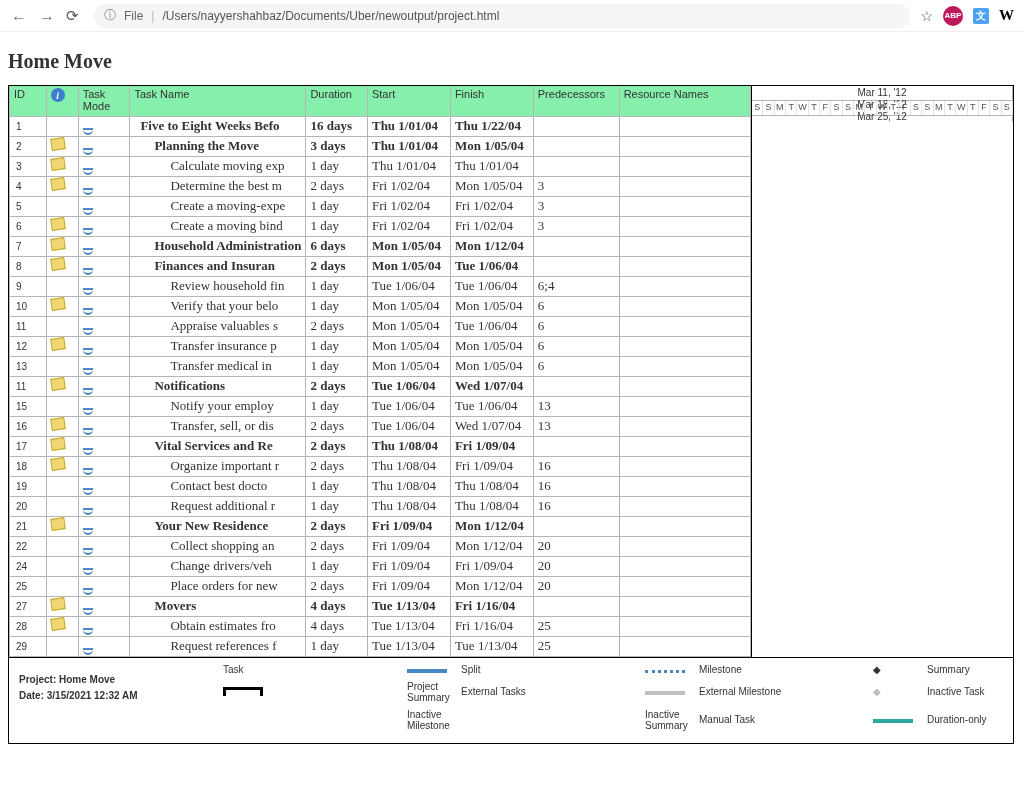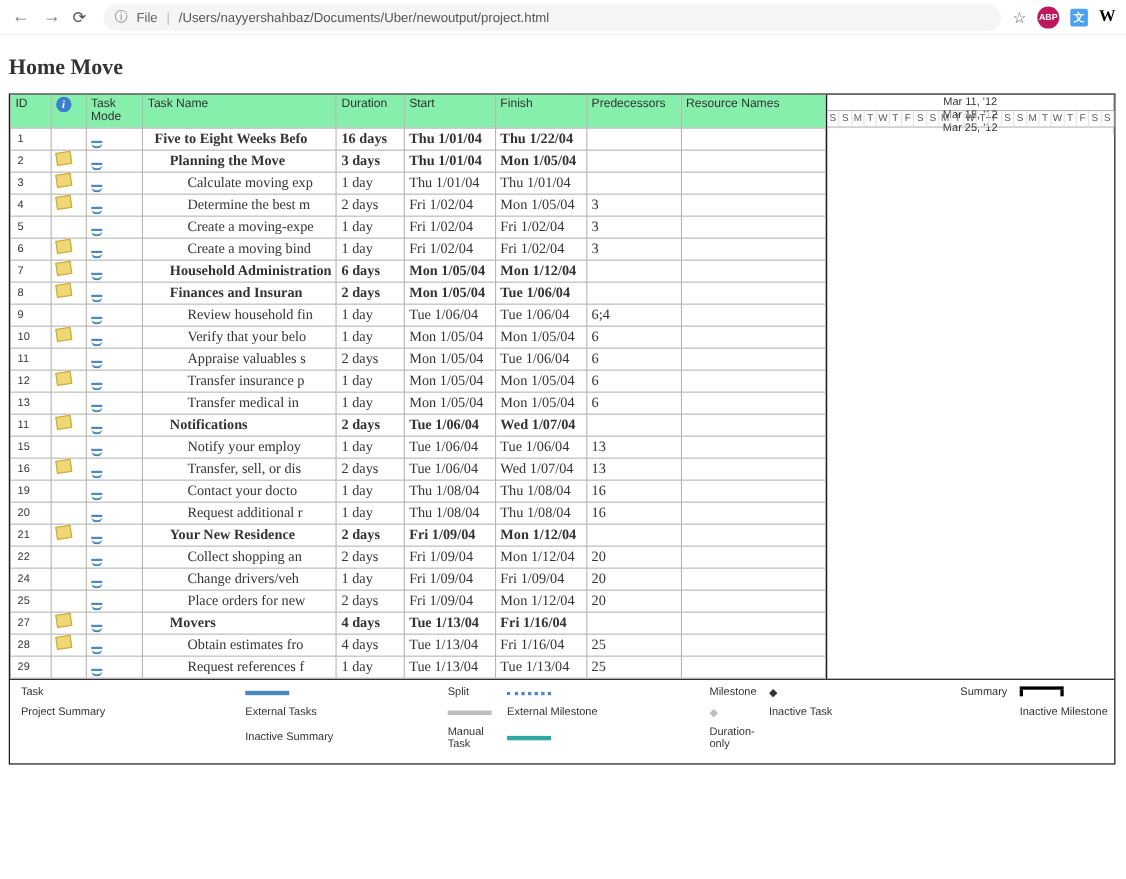--- a/index.html
+++ b/index.html
@@ -321,28 +321,56 @@
                   <span class="ln"></span>
                   <span class="curl"></span>
                 </span></td>
               <td class="tname"><span class="indent3">Transfer, sell, or dis</span></td>
               <td class="dur">2 days</td>
               <td class="start">Tue 1/06/04</td>
               <td class="finish">Wed 1/07/04</td>
               <td>13</td>
               <td></td>
             </tr>
+            <tr class="bold">
+              <td class="row-id">17</td>
+              <td><span class="note-icon"></span></td>
+              <td><span class="mode-icon">
+                  <span class="ln"></span>
+                  <span class="curl"></span>
+                </span></td>
+              <td class="tname"><span class="indent2">Vital Services and Re</span></td>
+              <td class="dur">2 days</td>
+              <td class="start">Thu 1/08/04</td>
+              <td class="finish">Fri 1/09/04</td>
+              <td></td>
+              <td></td>
+            </tr>
+            <tr>
+              <td class="row-id">18</td>
+              <td><span class="note-icon"></span></td>
+              <td><span class="mode-icon">
+                  <span class="ln"></span>
+                  <span class="curl"></span>
+                </span></td>
+              <td class="tname"><span class="indent3">Organize important r</span></td>
+              <td class="dur">2 days</td>
+              <td class="start">Thu 1/08/04</td>
+              <td class="finish">Fri 1/09/04</td>
+              <td>16</td>
+              <td></td>
+            </tr>
             <tr>
               <td class="row-id">19</td>
               <td></td>
               <td><span class="mode-icon">
                   <span class="ln"></span>
                   <span class="curl"></span>
                 </span></td>
-              <td class="tname"><span class="indent3">Contact your docto</span></td>
+              <td class="tname"><span class="indent3">Contact best docto</span></td>
               <td class="dur">1 day</td>
               <td class="start">Thu 1/08/04</td>
               <td class="finish">Thu 1/08/04</td>
               <td>16</td>
               <td></td>
             </tr>
             <tr>
               <td class="row-id">20</td>
               <td></td>
               <td><span class="mode-icon">
@@ -485,20 +513,24 @@
           <div>W</div>
           <div>T</div>
           <div>F</div>
           <div>S</div>
           <div>S</div>
         </div>
     </div>
   </div>
 
   <div class="legend">
+    <div class="meta">
+      <div>Project: Home Move</div>
+      <div>Date: 3/15/2021 12:32 AM</div>
+    </div>
     <div>Task</div>
       <div><span class="sw sw-task"></span></div>
     <div>Split</div>
       <div><span class="sw sw-split"></span></div>
     <div>Milestone</div>
       <div class="sw-mile">◆</div>
     <div>Summary</div>
       <div><span class="sw-sum"></span></div>
     <div>Project Summary</div>
 

